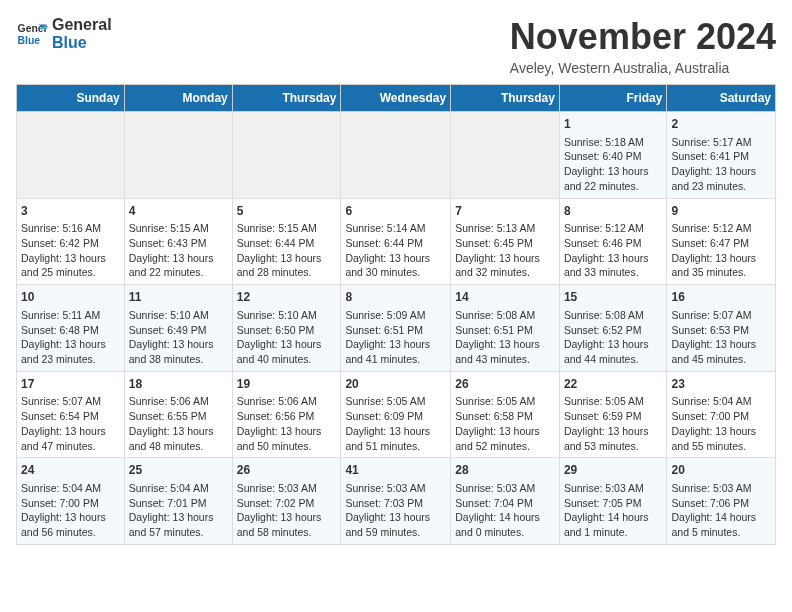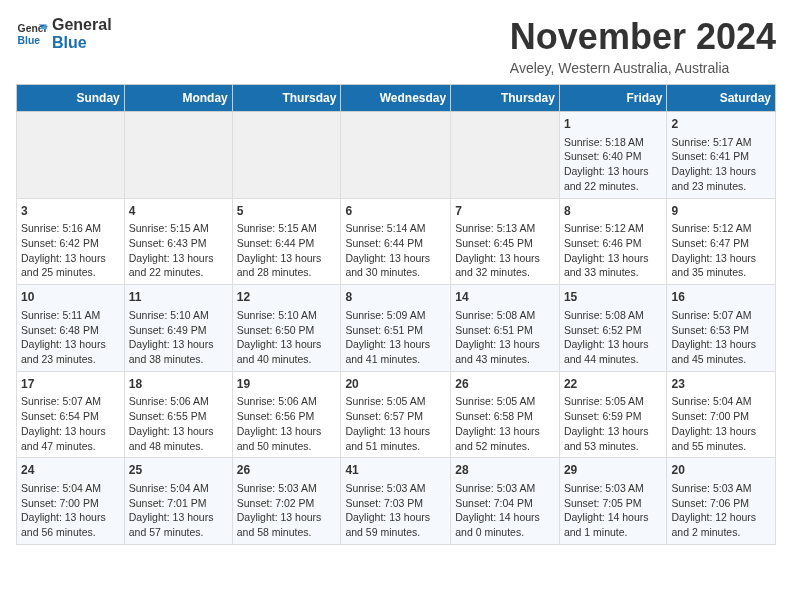--- a/index.html
+++ b/index.html
@@ -236,21 +236,21 @@
         </td>
         <td>
           <span class="day-num">19</span>
           <div>Sunrise: 5:06 AM</div>
           <div>Sunset: 6:56 PM</div>
           <div>Daylight: 13 hours and 50 minutes.</div>
         </td>
         <td>
           <span class="day-num">20</span>
           <div>Sunrise: 5:05 AM</div>
-          <div>Sunset: 6:57 PM</div>
+          <div>Sunset: 6:09 PM</div>
           <div>Daylight: 13 hours and 51 minutes.</div>
         </td>
         <td>
           <span class="day-num">26</span>
           <div>Sunrise: 5:05 AM</div>
           <div>Sunset: 6:58 PM</div>
           <div>Daylight: 13 hours and 52 minutes.</div>
         </td>
         <td>
           <span class="day-num">22</span>
@@ -299,17 +299,17 @@
         <td>
           <span class="day-num">29</span>
           <div>Sunrise: 5:03 AM</div>
           <div>Sunset: 7:05 PM</div>
           <div>Daylight: 14 hours and 1 minute.</div>
         </td>
         <td>
           <span class="day-num">20</span>
           <div>Sunrise: 5:03 AM</div>
           <div>Sunset: 7:06 PM</div>
-          <div>Daylight: 12 hours and 2 minutes.</div>
+          <div>Daylight: 14 hours and 5 minutes.</div>
         </td>
       </tr>
     </tbody>
 </table>
 
 </body></html>

